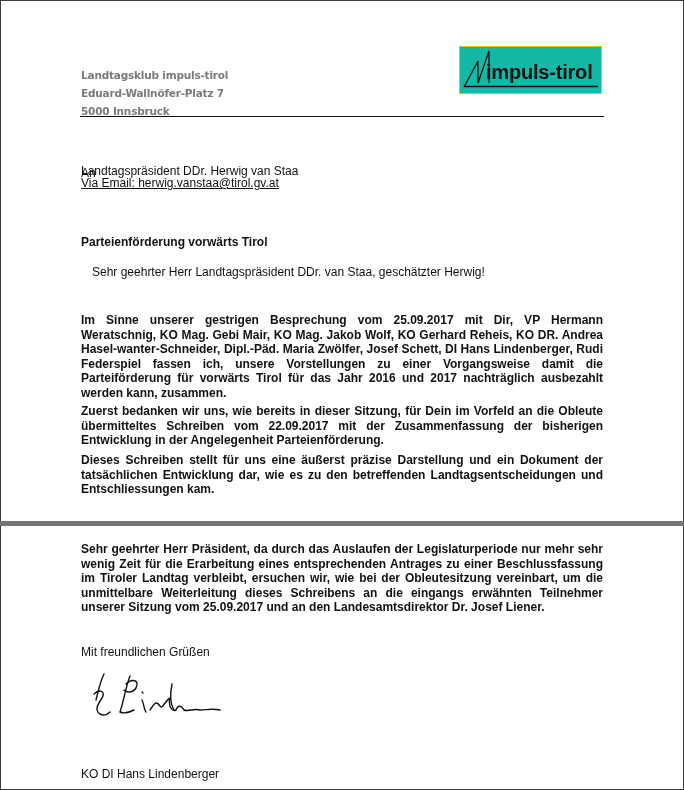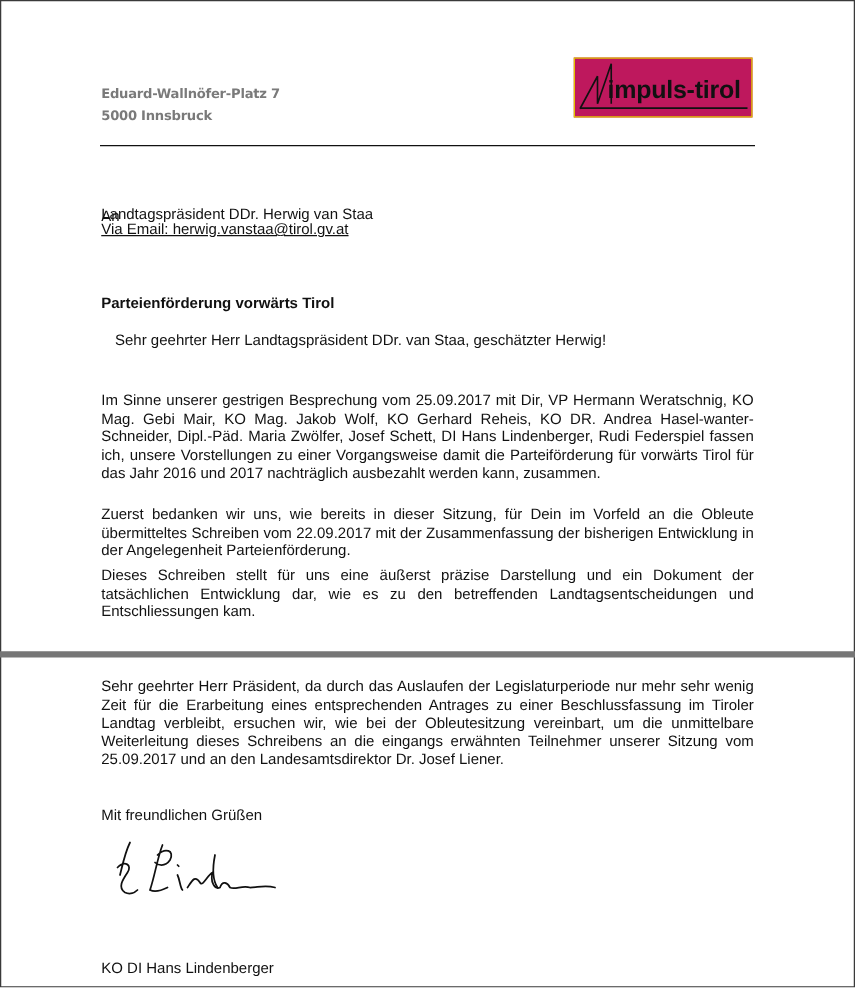--- a/index.html
+++ b/index.html
@@ -14,53 +14,54 @@
     border: 1px solid #3a3a3a;
   }
   .sender {
     position: absolute; left: 81px; top: 66px;
     font-family: "DejaVu Sans", sans-serif; font-weight: bold;
     font-size: 10.5px; color: #7a7a7a; line-height: 18px;
     letter-spacing: -0.2px;
   }
   .logo {
     position: absolute; left: 459px; top: 46px; width: 143px; height: 48px;
-    background: #be185d; border: 1px solid #e0c400; box-sizing: border-box;
+    background: #14b8a6; border: 1px solid #e0c400; box-sizing: border-box;
   }
   .logo svg { position: absolute; left: 0; top: 0; }
   .logo-text {
     position: absolute; left: 26px; top: 14px;
     font-family: "Liberation Sans", sans-serif; font-weight: bold;
     font-size: 20px; color: #111; letter-spacing: -0.2px;
   }
   .header-rule {
     position: absolute; left: 80px; top: 116px; width: 524px; height: 0;
     border-top: 1.5px solid #111;
   }
   .text {
     position: absolute; left: 81px; width: 522px;
     font-size: 12px; line-height: 14.6px; color: #111;
   }
-  .justify { text-align: justify; text-align-last: left; }
+  .justify { text-align: justify; text-align-last: left; font-weight: bold; }
   .bold { font-weight: bold; }
   .underline { text-decoration: underline; }
   .page-separator {
     position: absolute; left: 0; top: 521px; width: 684px; height: 5px;
     background: #767676;
   }
   .signature {
     position: absolute; left: 90px; top: 670px; width: 140px; height: 55px;
   }
 </style>
 </head>
 <body>
 
 <div class="frame"></div>
 
 <div class="sender">
+  <div>Landtagsklub  impuls-tirol</div>
   <div>Eduard-Wallnöfer-Platz 7</div>
   <div>5000 Innsbruck</div>
 </div>
 
 <div class="logo">
   <svg width="143" height="48">
     <polyline points="4,40 18,14 18,36 29,4 29,36" fill="none" stroke="#111" stroke-width="1.3"></polyline>
     <line x1="4" y1="39.5" x2="138" y2="39.5" stroke="#111" stroke-width="1.3"></line>
   </svg>
   <span class="logo-text">impuls-tirol</span>

